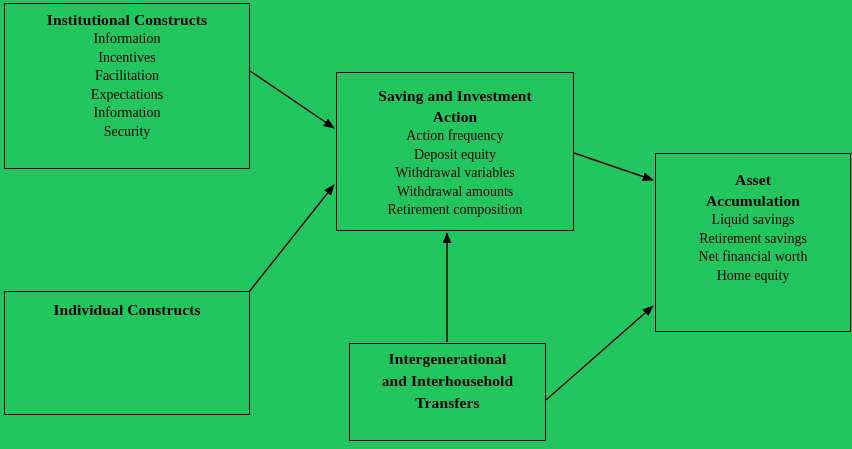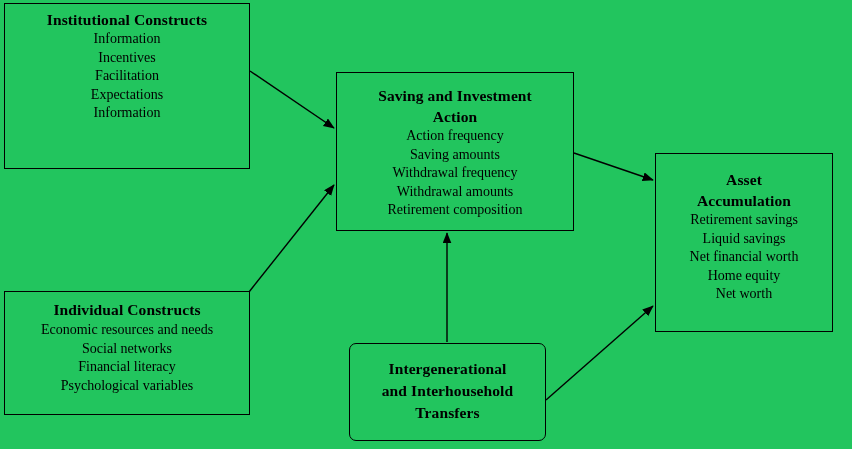--- a/index.html
+++ b/index.html
@@ -42,28 +42,28 @@
     position: absolute;
     left: 0;
     top: 0;
     width: 852px;
     height: 449px;
     pointer-events: none;
   }
   
   #box-institutional { left: 4px;   top: 3px;   width: 246px; height: 166px; }
   #box-saving        { left: 336px; top: 72px;  width: 238px; height: 159px; }
-  #box-asset         { left: 655px; top: 153px; width: 178px; height: 179px; }
+  #box-asset         { left: 655px; top: 153px; width: 196px; height: 179px; }
   #box-individual    { left: 4px;   top: 291px; width: 246px; height: 124px; }
   #box-transfers     { left: 349px; top: 343px; width: 197px; height: 98px; }
 
   #box-saving    { padding-top: 12px; }
   #box-asset     { padding-top: 15px; }
   #box-individual{ padding-top: 8px; }
-  #box-transfers { padding-top: 14px; border-radius: 7px; }
+  #box-transfers { padding-top: 4px; }
   #box-transfers .box-title { line-height: 22px; font-size: 15.5px; }
   #box-institutional .box-lines { padding-top: 1px; }
   #box-individual .box-lines { padding-top: 2px; }
   #box-asset .box-title { line-height: 21px; }
   #box-saving .box-title { line-height: 21px; text-align: center; }
 </style>
 </head>
 <body>
 
 <div id="canvas">
@@ -84,55 +84,49 @@
   </svg>
 
   <div class="box" id="box-institutional">
     <div class="box-title">Institutional Constructs</div>
     <div class="box-lines">
         <div class="box-line">Information</div>
         <div class="box-line">Incentives</div>
         <div class="box-line">Facilitation</div>
         <div class="box-line">Expectations</div>
         <div class="box-line">Information</div>
+        <div class="box-line">Security</div>
       </div>
   </div>
 
   <div class="box" id="box-saving">
     <div class="box-title">Saving and Investment
 Action</div>
     <div class="box-lines">
         <div class="box-line">Action frequency</div>
-        <div class="box-line">Saving amounts</div>
-        <div class="box-line">Withdrawal frequency</div>
+        <div class="box-line">Deposit equity</div>
+        <div class="box-line">Withdrawal variables</div>
         <div class="box-line">Withdrawal amounts</div>
         <div class="box-line">Retirement composition</div>
       </div>
   </div>
 
   <div class="box" id="box-asset">
     <div class="box-title">Asset
 Accumulation</div>
     <div class="box-lines">
+        <div class="box-line">Liquid savings</div>
         <div class="box-line">Retirement savings</div>
-        <div class="box-line">Liquid savings</div>
         <div class="box-line">Net financial worth</div>
         <div class="box-line">Home equity</div>
-        <div class="box-line">Net worth</div>
       </div>
   </div>
 
   <div class="box" id="box-individual">
     <div class="box-title">Individual Constructs</div>
-    <div class="box-lines">
-        <div class="box-line">Economic resources and needs</div>
-        <div class="box-line">Social networks</div>
-        <div class="box-line">Financial literacy</div>
-        <div class="box-line">Psychological variables</div>
-      </div>
   </div>
 
   <div class="box" id="box-transfers">
     <div class="box-title">Intergenerational
 and Interhousehold
 Transfers</div>
     <div class="box-lines"></div>
   </div>
 
 </div>

